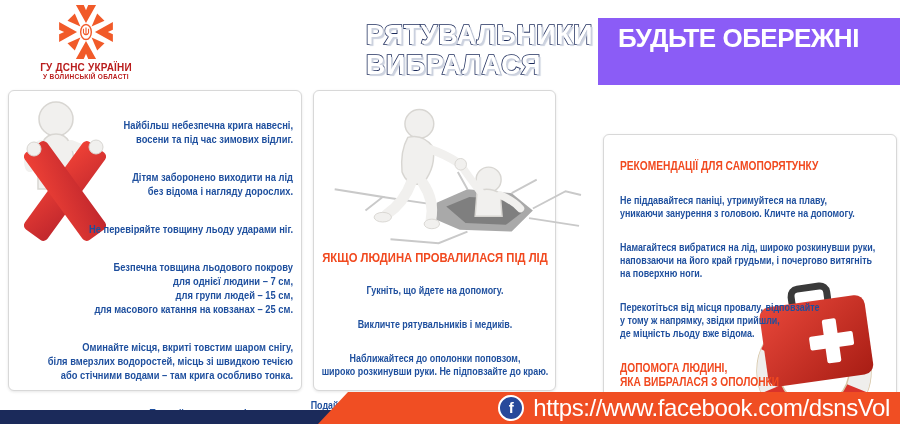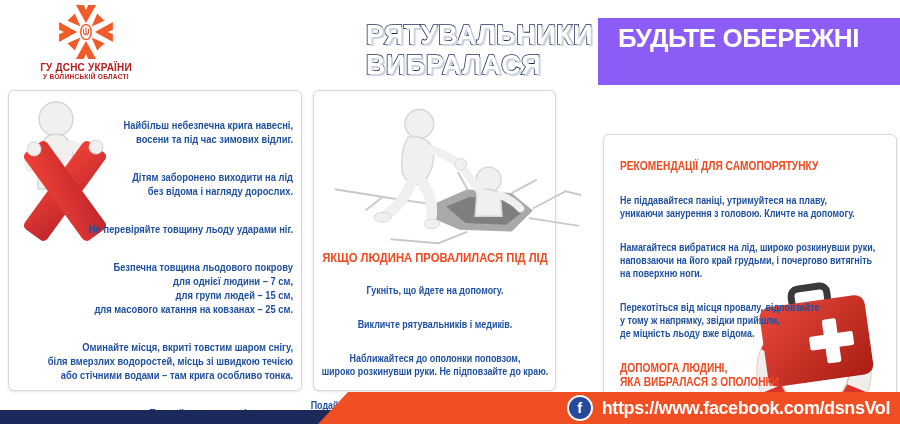--- a/index.html
+++ b/index.html
@@ -59,21 +59,21 @@
 
   
   .navy-strip { position:absolute; left:0; top:410px; width:900px; height:14px; background:#1b2a5a; }
   .orange-bar { position:absolute; left:318px; top:392px; width:582px; height:32px;
                 background:#f04e23; clip-path:polygon(30px 0, 100% 0, 100% 100%, 0 100%);
                 display:flex; align-items:center; justify-content:flex-end; gap:9px;
                 padding-right:10px; box-sizing:border-box; z-index:5; }
   .fb-icon { width:22px; height:22px; border-radius:50%; background:#27499b; border:2px solid #fff;
              color:#fff; font-weight:bold; font-size:15px; line-height:22px; text-align:center;
              flex:0 0 auto; }
-  .fb-url { color:#fff; font-weight:bold; font-size:18px; letter-spacing:-0.4px; }
+  .fb-url { color:#fff; font-weight:normal; font-size:24px; letter-spacing:-0.4px; }
 </style>
 </head>
 <body>
 
 <div class="poster">
 
   <div class="logo">
     <svg width="62" height="56" viewBox="0 0 100 100">
       <g fill="#F15A29">
         <polygon id="arm" points="50,34 32,2 46,2 50,11 54,2 68,2"></polygon>

